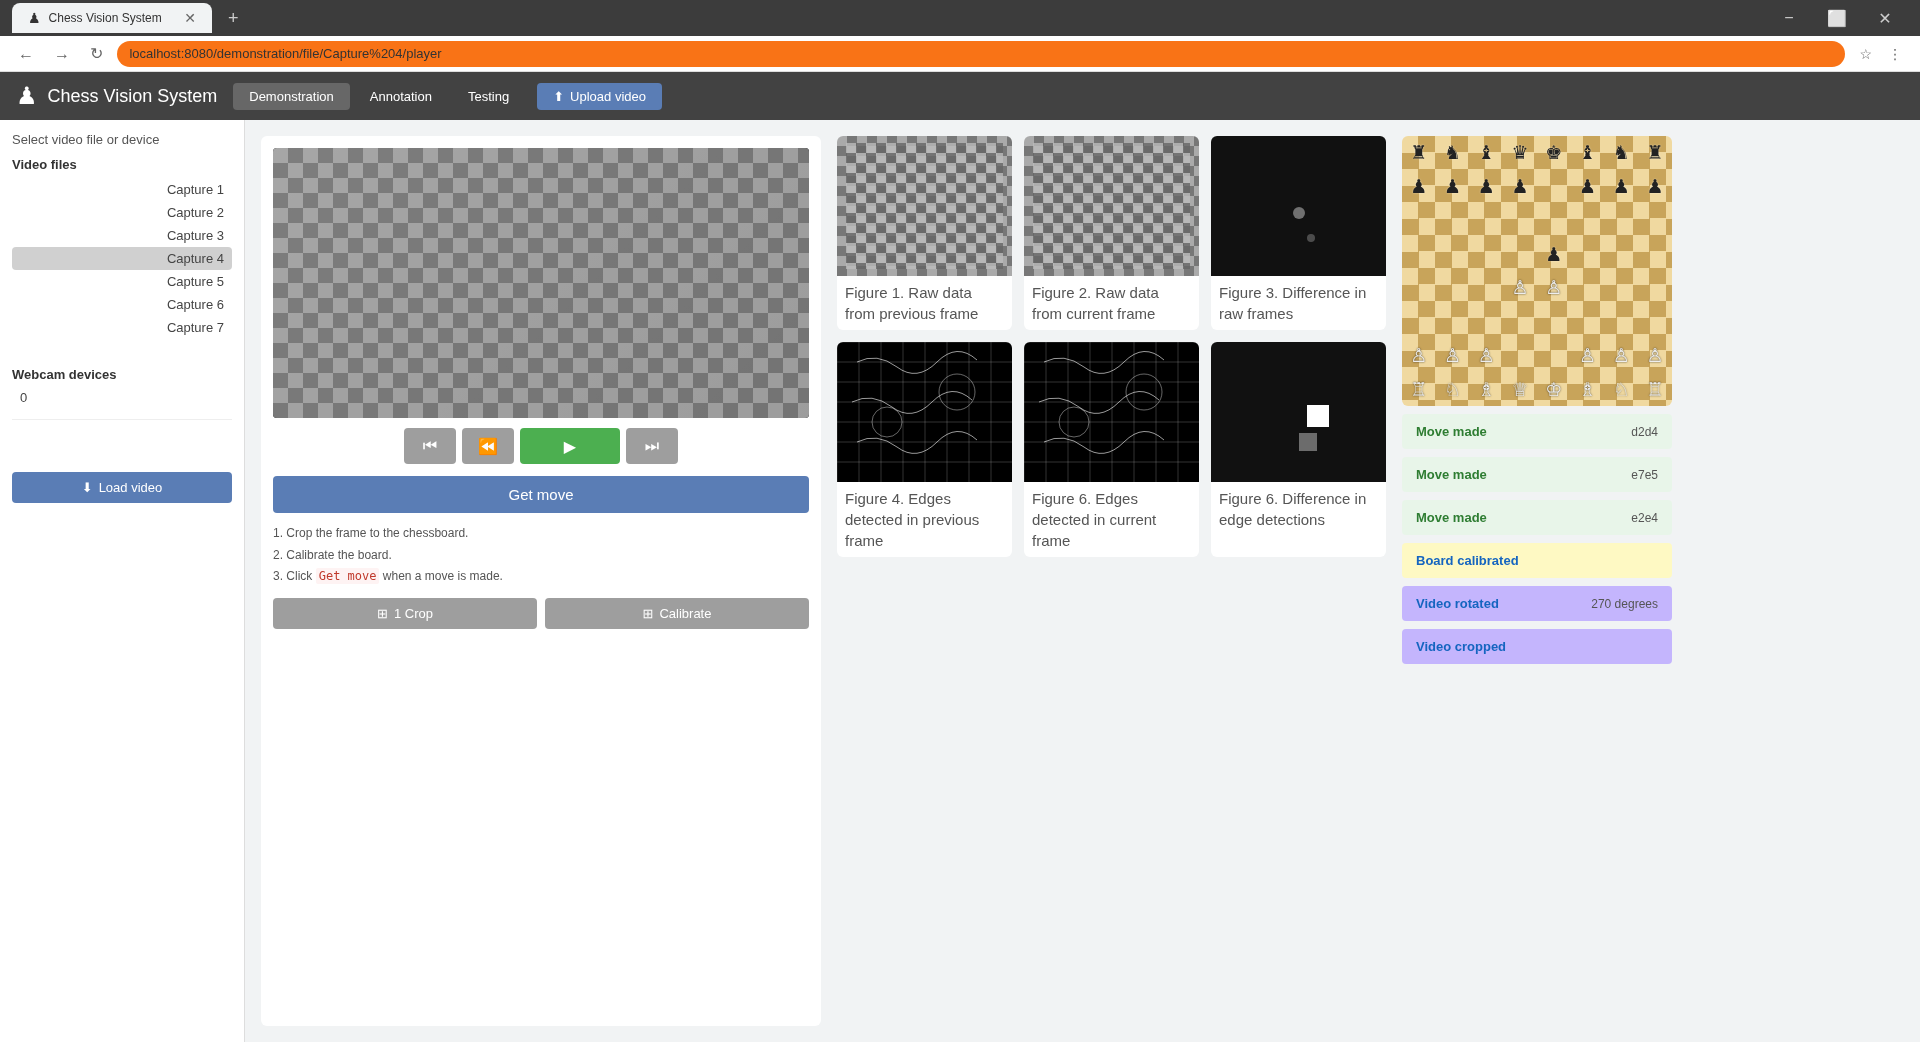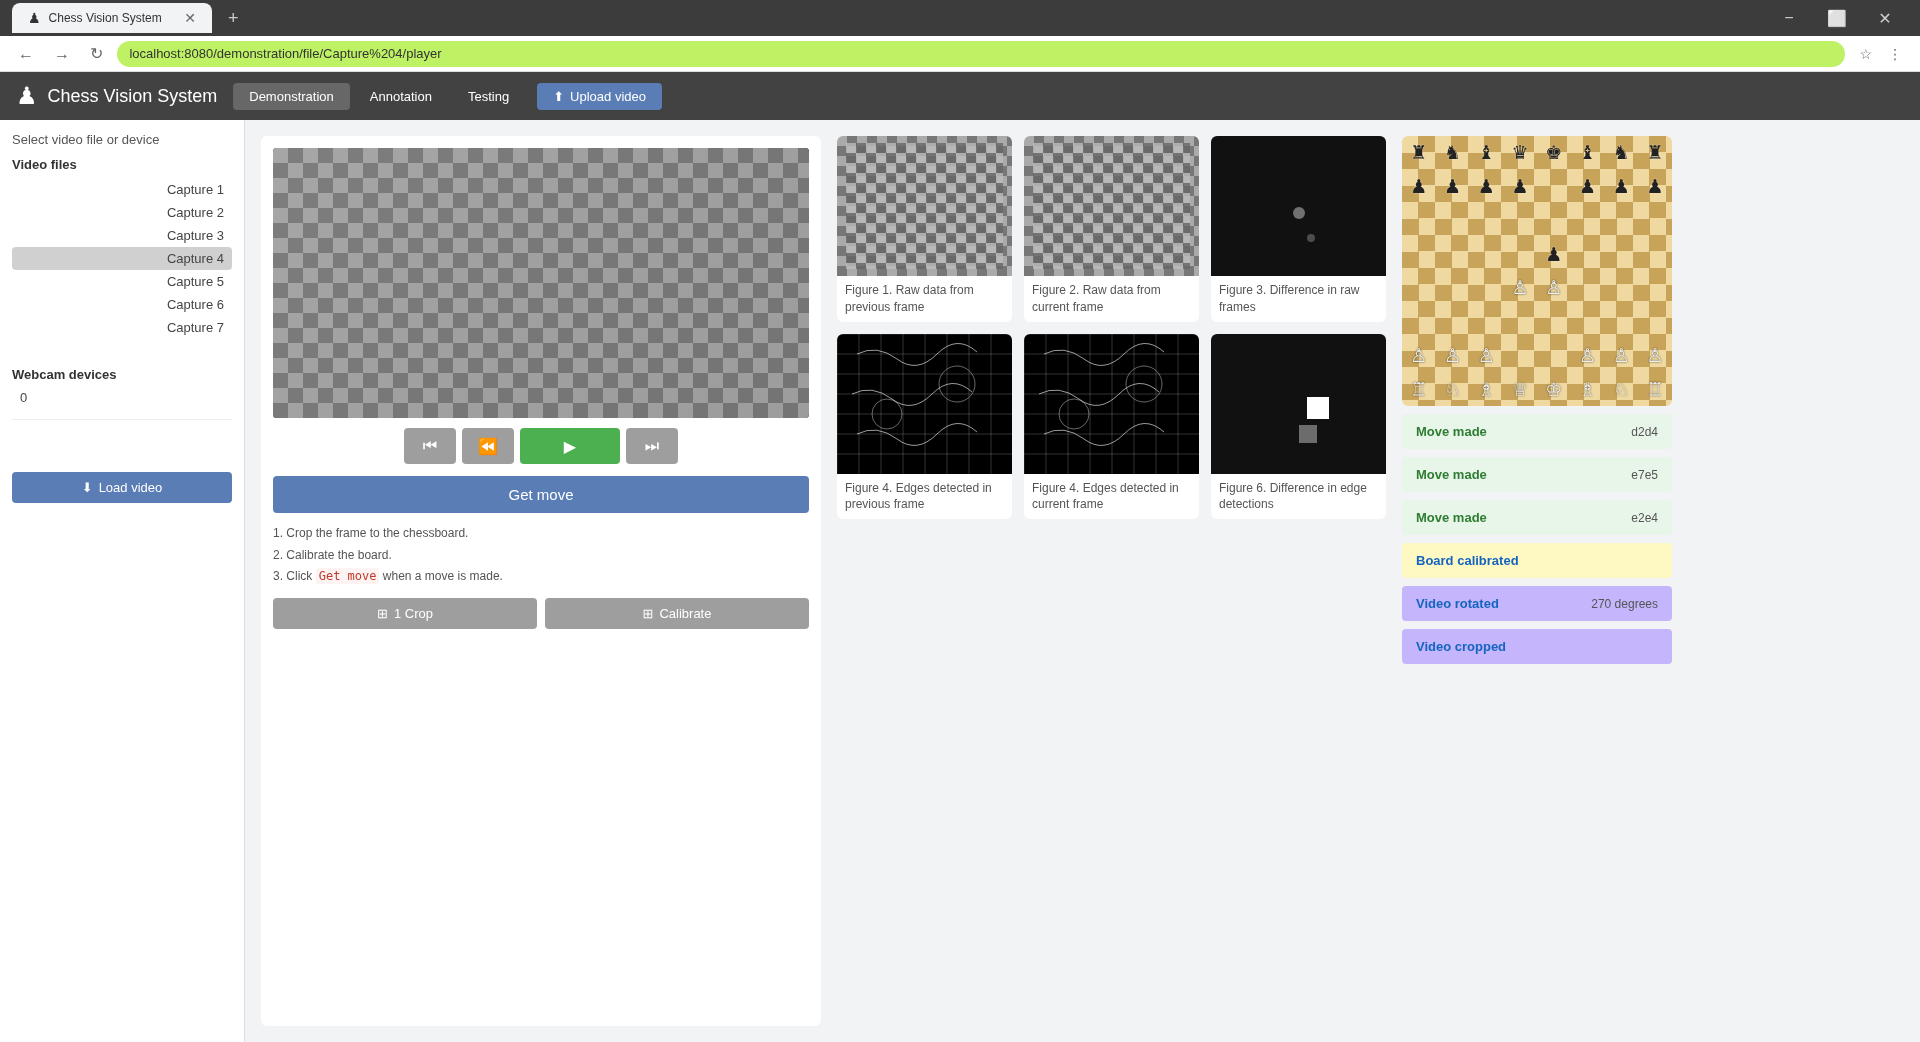--- a/index.html
+++ b/index.html
@@ -9,21 +9,21 @@
     .browser-chrome { background: #3c3c3c; height: 36px; display: flex; align-items: center; padding: 0 12px; gap: 8px; }
     .browser-tab { background: #f1f3f4; border-radius: 8px 8px 0 0; padding: 0 16px; height: 30px; display: flex; align-items: center; gap: 8px; font-size: 12px; color: #333; min-width: 200px; }
     .tab-close { margin-left: auto; color: #666; cursor: pointer; font-size: 14px; }
     .tab-new { background: transparent; border: none; color: #ccc; font-size: 18px; cursor: pointer; padding: 4px 8px; }
     .win-controls { margin-left: auto; display: flex; gap: 2px; }
     .win-btn { background: transparent; border: none; color: #ccc; width: 46px; height: 30px; cursor: pointer; font-size: 16px; display: flex; align-items: center; justify-content: center; }
 
     
     .address-bar { background: #fff; height: 36px; display: flex; align-items: center; padding: 0 12px; gap: 8px; border-bottom: 1px solid #ddd; }
     .nav-btn { background: transparent; border: none; color: #666; cursor: pointer; font-size: 16px; padding: 4px 6px; border-radius: 4px; }
-    .url-bar { flex: 1; height: 26px; border: none; background: #bef264; border-radius: 13px; padding: 0 12px; font-size: 13px; color: #333; outline: none; }
+    .url-bar { flex: 1; height: 26px; border: none; background: #f97316; border-radius: 13px; padding: 0 12px; font-size: 13px; color: #333; outline: none; }
     .addr-icons { display: flex; gap: 4px; }
     .addr-icon-btn { background: transparent; border: none; color: #666; cursor: pointer; padding: 4px 6px; font-size: 14px; }
 
     
     .app-header { background: #424242; height: 48px; display: flex; align-items: center; padding: 0 16px; gap: 16px; }
     .app-logo { display: flex; align-items: center; gap: 10px; color: #fff; font-size: 18px; font-weight: 500; min-width: 200px; }
     .nav-tabs { display: flex; gap: 4px; justify-content: space-between; }
     .nav-tab { padding: 6px 16px; border-radius: 4px; border: none; cursor: pointer; font-size: 13px; color: #fff; background: transparent; }
     .nav-tab.active { background: rgba(255,255,255,0.2); }
     .upload-btn { background: #5a7db5; color: #fff; border: none; padding: 6px 16px; border-radius: 4px; cursor: pointer; font-size: 13px; display: flex; align-items: center; gap: 6px; margin-left: 8px; }
@@ -63,21 +63,21 @@
     .get-move-btn { width: 100%; padding: 10px; background: #5a7db5; color: #fff; border: none; border-radius: 4px; cursor: pointer; font-size: 15px; margin-bottom: 10px; }
     .instructions { font-size: 12px; color: #555; line-height: 1.8; margin-bottom: 10px; }
     .instructions .highlight { color: #c0392b; font-family: monospace; background: #fef3f3; padding: 1px 3px; border-radius: 2px; }
     .action-btns { display: flex; gap: 8px; }
     .action-btn { flex: 1; padding: 8px; border: none; border-radius: 4px; cursor: pointer; font-size: 13px; background: #9e9e9e; color: #fff; display: flex; align-items: center; justify-content: center; gap: 6px; }
 
     
     .figures-grid { display: grid; grid-template-columns: repeat(3, 175px); gap: 12px; align-content: start; }
     .figure-card { background: #fff; border-radius: 6px; overflow: hidden; }
     .figure-img { width: 100%; height: 140px; background: #555; position: relative; overflow: hidden; }
-    .figure-caption { padding: 6px 8px; font-size: 12px; color: #555; line-height: 1.4; }
+    .figure-caption { padding: 6px 8px; font-size: 15px; color: #555; line-height: 1.4; }
 
     
     .right-panel { width: 270px; flex-shrink: 0; display: flex; flex-direction: column; gap: 8px; }
     .board-display { width: 100%; height: 270px; background: repeating-conic-gradient(#c8a45a 0% 25%, #f0d9a0 0% 50%) 0 0 / 33px 33px; border-radius: 6px; flex-shrink: 0; position: relative; overflow: hidden; }
     .move-log { display: flex; flex-direction: column; gap: 8px; overflow-y: auto; }
     .move-entry { padding: 10px 14px; border-radius: 4px; display: flex; align-items: center; justify-content: space-between; font-size: 13px; }
     .move-entry.move-made { background: #e8f5e9; }
     .move-entry.board-cal { background: #fef9c3; text-align: center; }
     .move-entry.vid-rot { background: #c4b5fd; }
     .move-label { font-weight: 600; color: #2e7d32; }
@@ -266,21 +266,21 @@
               <line x1="0" y1="80" x2="175" y2="80" stroke="white" stroke-width="0.5" opacity="0.4"></line>
               <line x1="0" y1="100" x2="175" y2="100" stroke="white" stroke-width="0.5" opacity="0.4"></line>
               <line x1="0" y1="120" x2="175" y2="120" stroke="white" stroke-width="0.5" opacity="0.4"></line>
       <path d="M20,20 Q40,10 60,25 T100,20 T140,18" stroke="white" stroke-width="1" fill="none" opacity="0.6"></path>
       <path d="M15,60 Q35,50 55,65 T95,60 T135,58" stroke="white" stroke-width="1" fill="none" opacity="0.6"></path>
       <path d="M20,100 Q40,90 60,105 T100,100 T140,98" stroke="white" stroke-width="1" fill="none" opacity="0.6"></path>
       <circle cx="50" cy="80" r="15" stroke="white" stroke-width="0.8" fill="none" opacity="0.5"></circle>
       <circle cx="120" cy="50" r="18" stroke="white" stroke-width="0.8" fill="none" opacity="0.5"></circle>
     </svg>
           </div>
-          <div class="figure-caption">Figure 4. Edges detected in current frame</div>
+          <div class="figure-caption">Figure 6. Edges detected in current frame</div>
         </div>
         <div class="figure-card">
           <div class="figure-img" style="background: rgb(17, 17, 17);">
             <div style="position:absolute;top:45%;left:55%;width:22px;height:22px;background:white;"></div>
     <div style="position:absolute;top:65%;left:50%;width:18px;height:18px;background:rgba(200,200,200,0.5);"></div>
           </div>
           <div class="figure-caption">Figure 6. Difference in edge detections</div>
         </div>
       </div>
 

